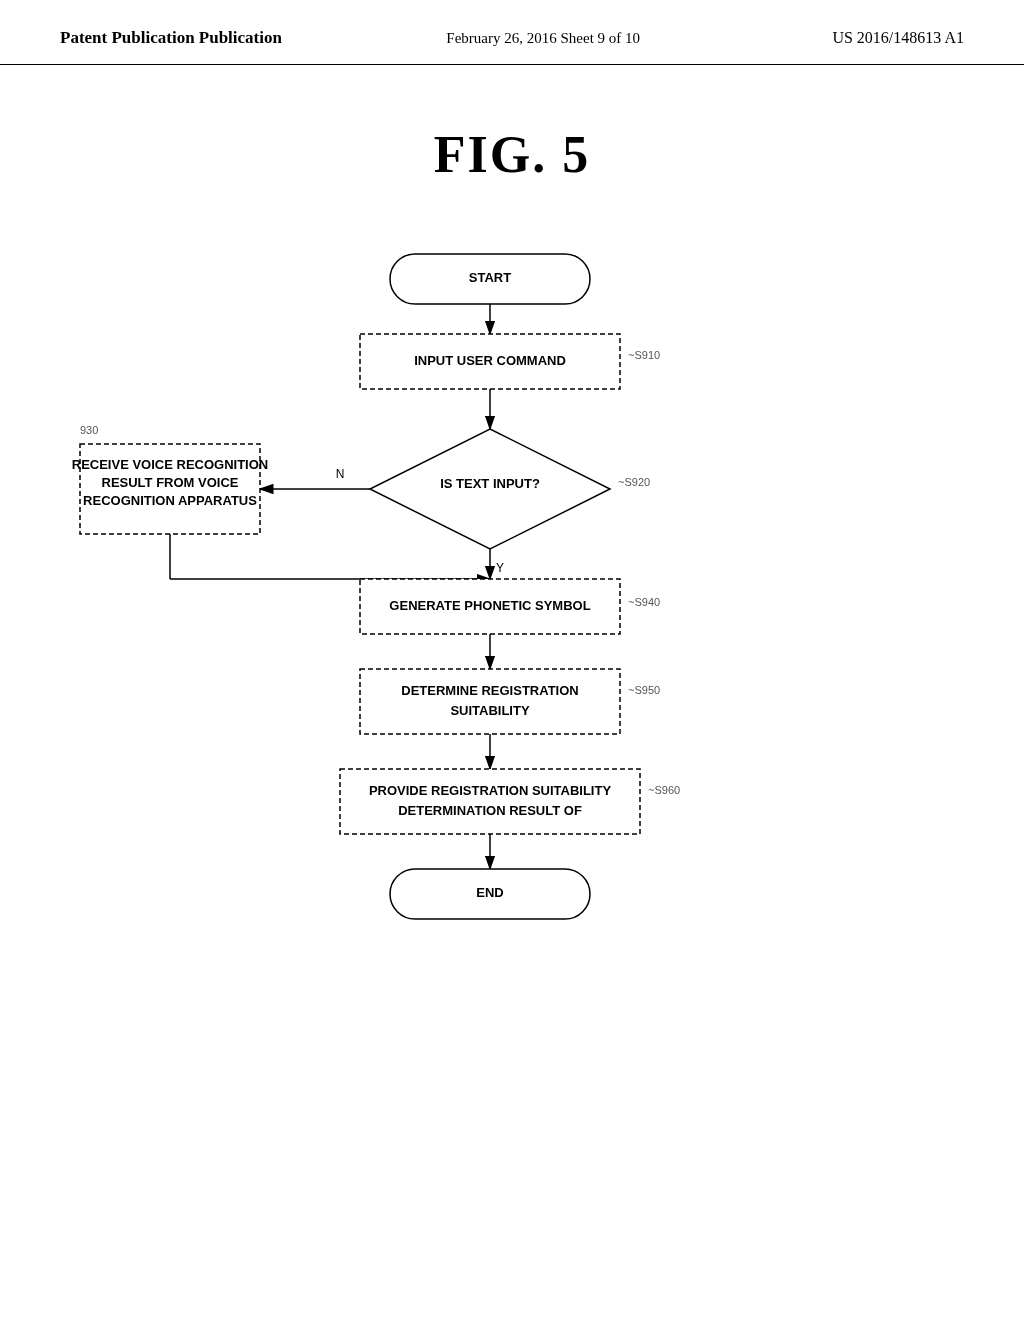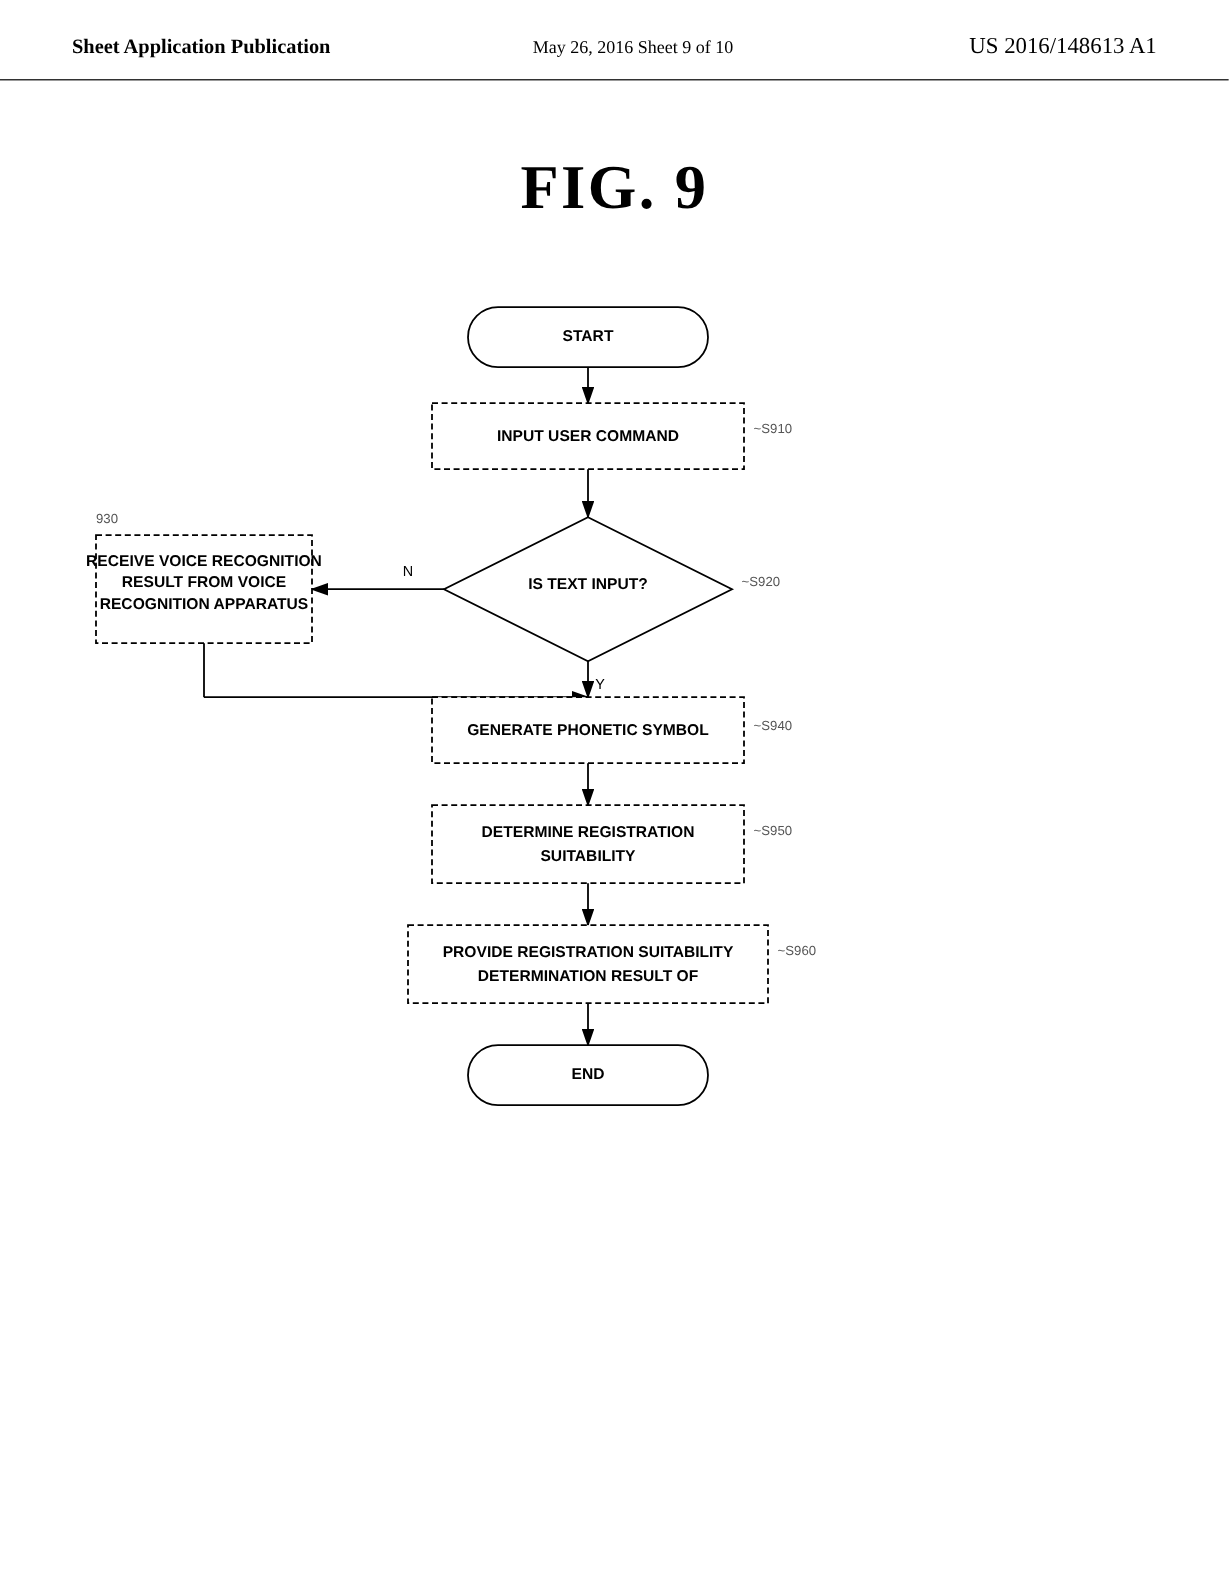--- a/index.html
+++ b/index.html
@@ -21,21 +21,21 @@
       border-bottom: 1px solid #000;
     }
     .header-left {
       font-size: 17px;
       font-weight: bold;
     }
     .header-center {
       font-size: 15px;
     }
     .header-right {
-      font-size: 19px;
+      font-size: 16px;
       margin-left: 28px;
     }
 
     
     .figure-title {
       text-align: center;
       font-size: 52px;
       font-weight: bold;
       margin-top: 60px;
       margin-bottom: 50px;
@@ -81,26 +81,26 @@
       font-family: Arial, sans-serif;
       font-size: 12px;
       fill: #000;
       text-anchor: middle;
     }
   </style>
 </head>
 <body>
 
 <div class="header">
-  <span class="header-left">Sheet Application Publication</span>
-  <span class="header-center">May 26, 2016   Sheet 9 of 10</span>
+  <span class="header-left">Patent Publication Publication</span>
+  <span class="header-center">February 26, 2016   Sheet 9 of 10</span>
   <span class="header-right">US 2016/148613 A1</span>
 </div>
 
-<div class="figure-title">FIG.  9</div>
+<div class="figure-title">FIG.  5</div>
 
 <div class="flowchart">
   <svg class="flowchart-svg" viewBox="0 0 1024 860">
 
     <rect x="390" y="20" width="200" height="50" rx="25" ry="25" fill="white" stroke="#000" stroke-width="1.5"></rect>
     <text class="shape-text" x="490" y="45">START</text>
 
     <line x1="490" y1="70" x2="490" y2="100" stroke="#000" stroke-width="1.5" marker-end="url(#arrowhead)"></line>
 
     <rect x="360" y="100" width="260" height="55" fill="white" stroke="#000" stroke-width="1.5" stroke-dasharray="5,3"></rect>

